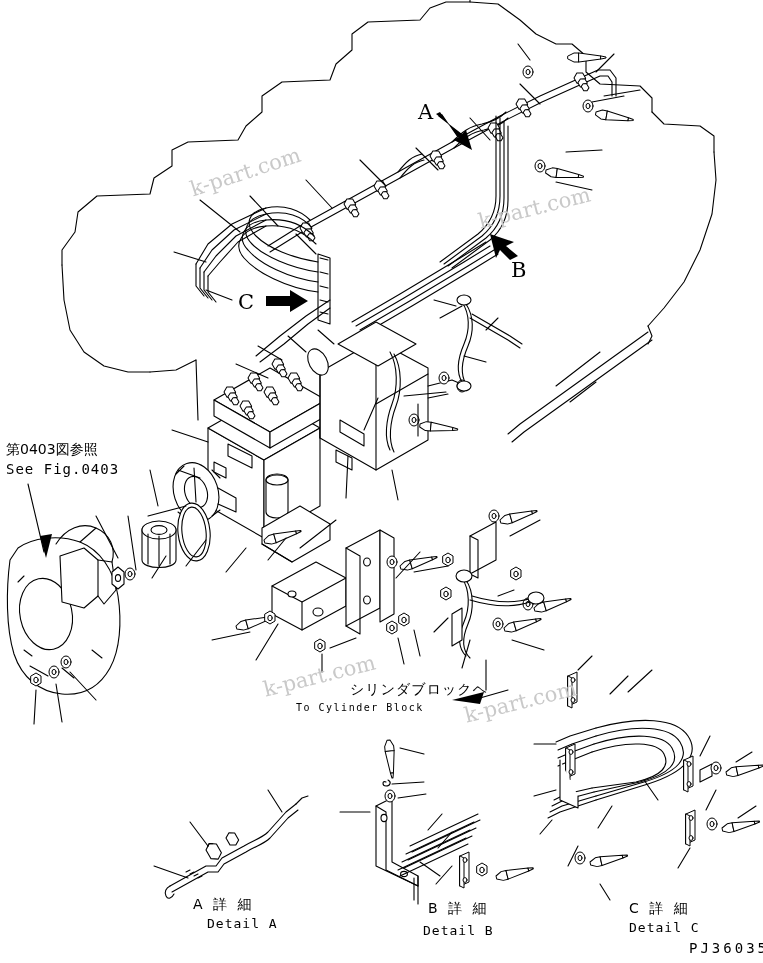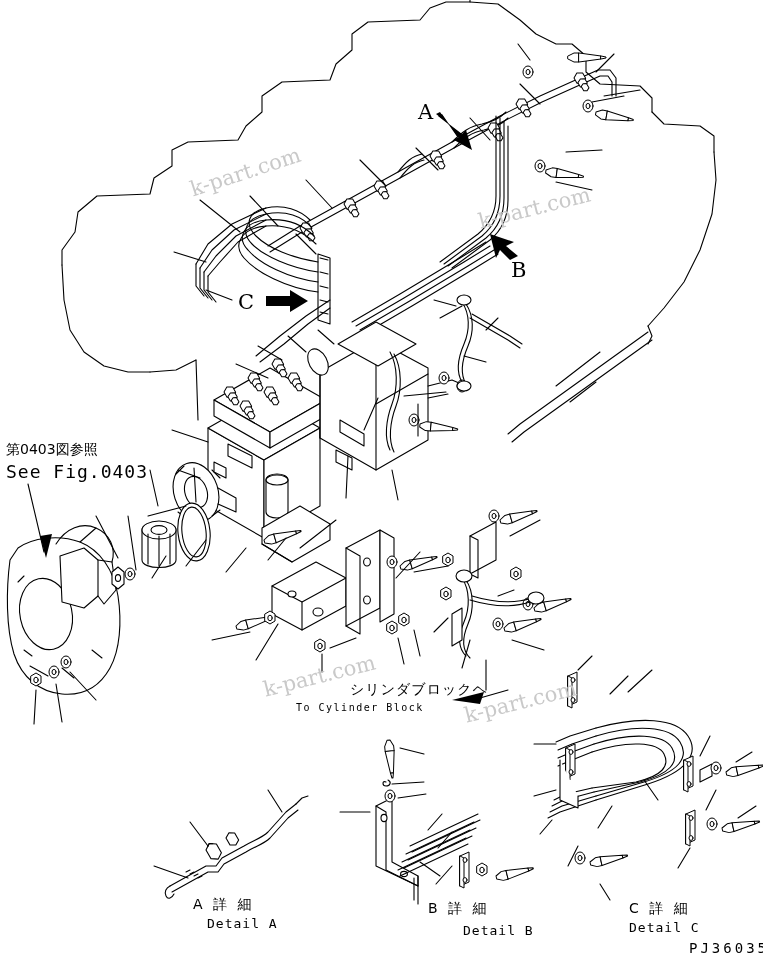--- a/index.html
+++ b/index.html
@@ -13,21 +13,21 @@
   #art{position:absolute;left:0;top:0;width:763px;height:963px;}
   .lbl{position:absolute;white-space:pre;color:#000;}
   .jp{font-family:"DejaVu Sans","Liberation Sans",sans-serif;letter-spacing:1px;}
   .mono{font-family:"DejaVu Sans Mono","Liberation Mono",monospace;}
   .callout{font-family:"DejaVu Serif","Liberation Serif",serif;font-size:21px;font-weight:400;}
   .wm{position:absolute;color:#c9c9c9;font-family:"DejaVu Serif","Liberation Serif",serif;
       font-size:21px;white-space:nowrap;user-select:none;}
   .detail-jp{font-size:14px;letter-spacing:3px;}
   .detail-en{font-size:13px;letter-spacing:1px;}
   .ref-jp{font-size:14px;letter-spacing:0px;}
-  .ref-en{font-size:18px;letter-spacing:1px;}
+  .ref-en{font-size:14px;letter-spacing:1px;}
   .cyl-jp{font-size:14px;letter-spacing:1px;}
   .cyl-en{font-size:10px;letter-spacing:1.5px;}
   .pn{font-size:14px;letter-spacing:3px;}
 </style>
 </head>
 <body>
 
 <div id="sheet">
 
   <svg id="art" viewBox="0 0 763 963" xmlns="http://www.w3.org/2000/svg">
@@ -506,20 +506,20 @@
   <div class="lbl jp ref-jp" style="left:6px;top:441px;">第0403図参照</div>
   <div class="lbl mono ref-en" style="left:6px;top:461px;">See Fig.0403</div>
 
   <div class="lbl jp cyl-jp" style="left:318px;top:681px;margin-left:32px;">シリンダブロックヘ</div>
   <div class="lbl mono cyl-en" style="left:296px;top:702px;">To Cylinder Block</div>
 
   <div class="lbl jp detail-jp" style="left:193px;top:896px;">A 詳 細</div>
   <div class="lbl mono detail-en" style="left:207px;top:916px;">Detail A</div>
 
   <div class="lbl jp detail-jp" style="left:428px;top:900px;">B 詳 細</div>
-  <div class="lbl mono detail-en" style="left:448px;top:923px;padding-left:15px;">Detail B</div>
+  <div class="lbl mono detail-en" style="left:408px;top:923px;padding-left:15px;">Detail B</div>
 
   <div class="lbl jp detail-jp" style="left:629px;top:900px;">C 詳 細</div>
   <div class="lbl mono detail-en" style="left:629px;top:920px;">Detail C</div>
 
   <div class="lbl mono pn" style="left:689px;top:940px;">PJ36035</div>
 
 </div>
 
 </body></html>

